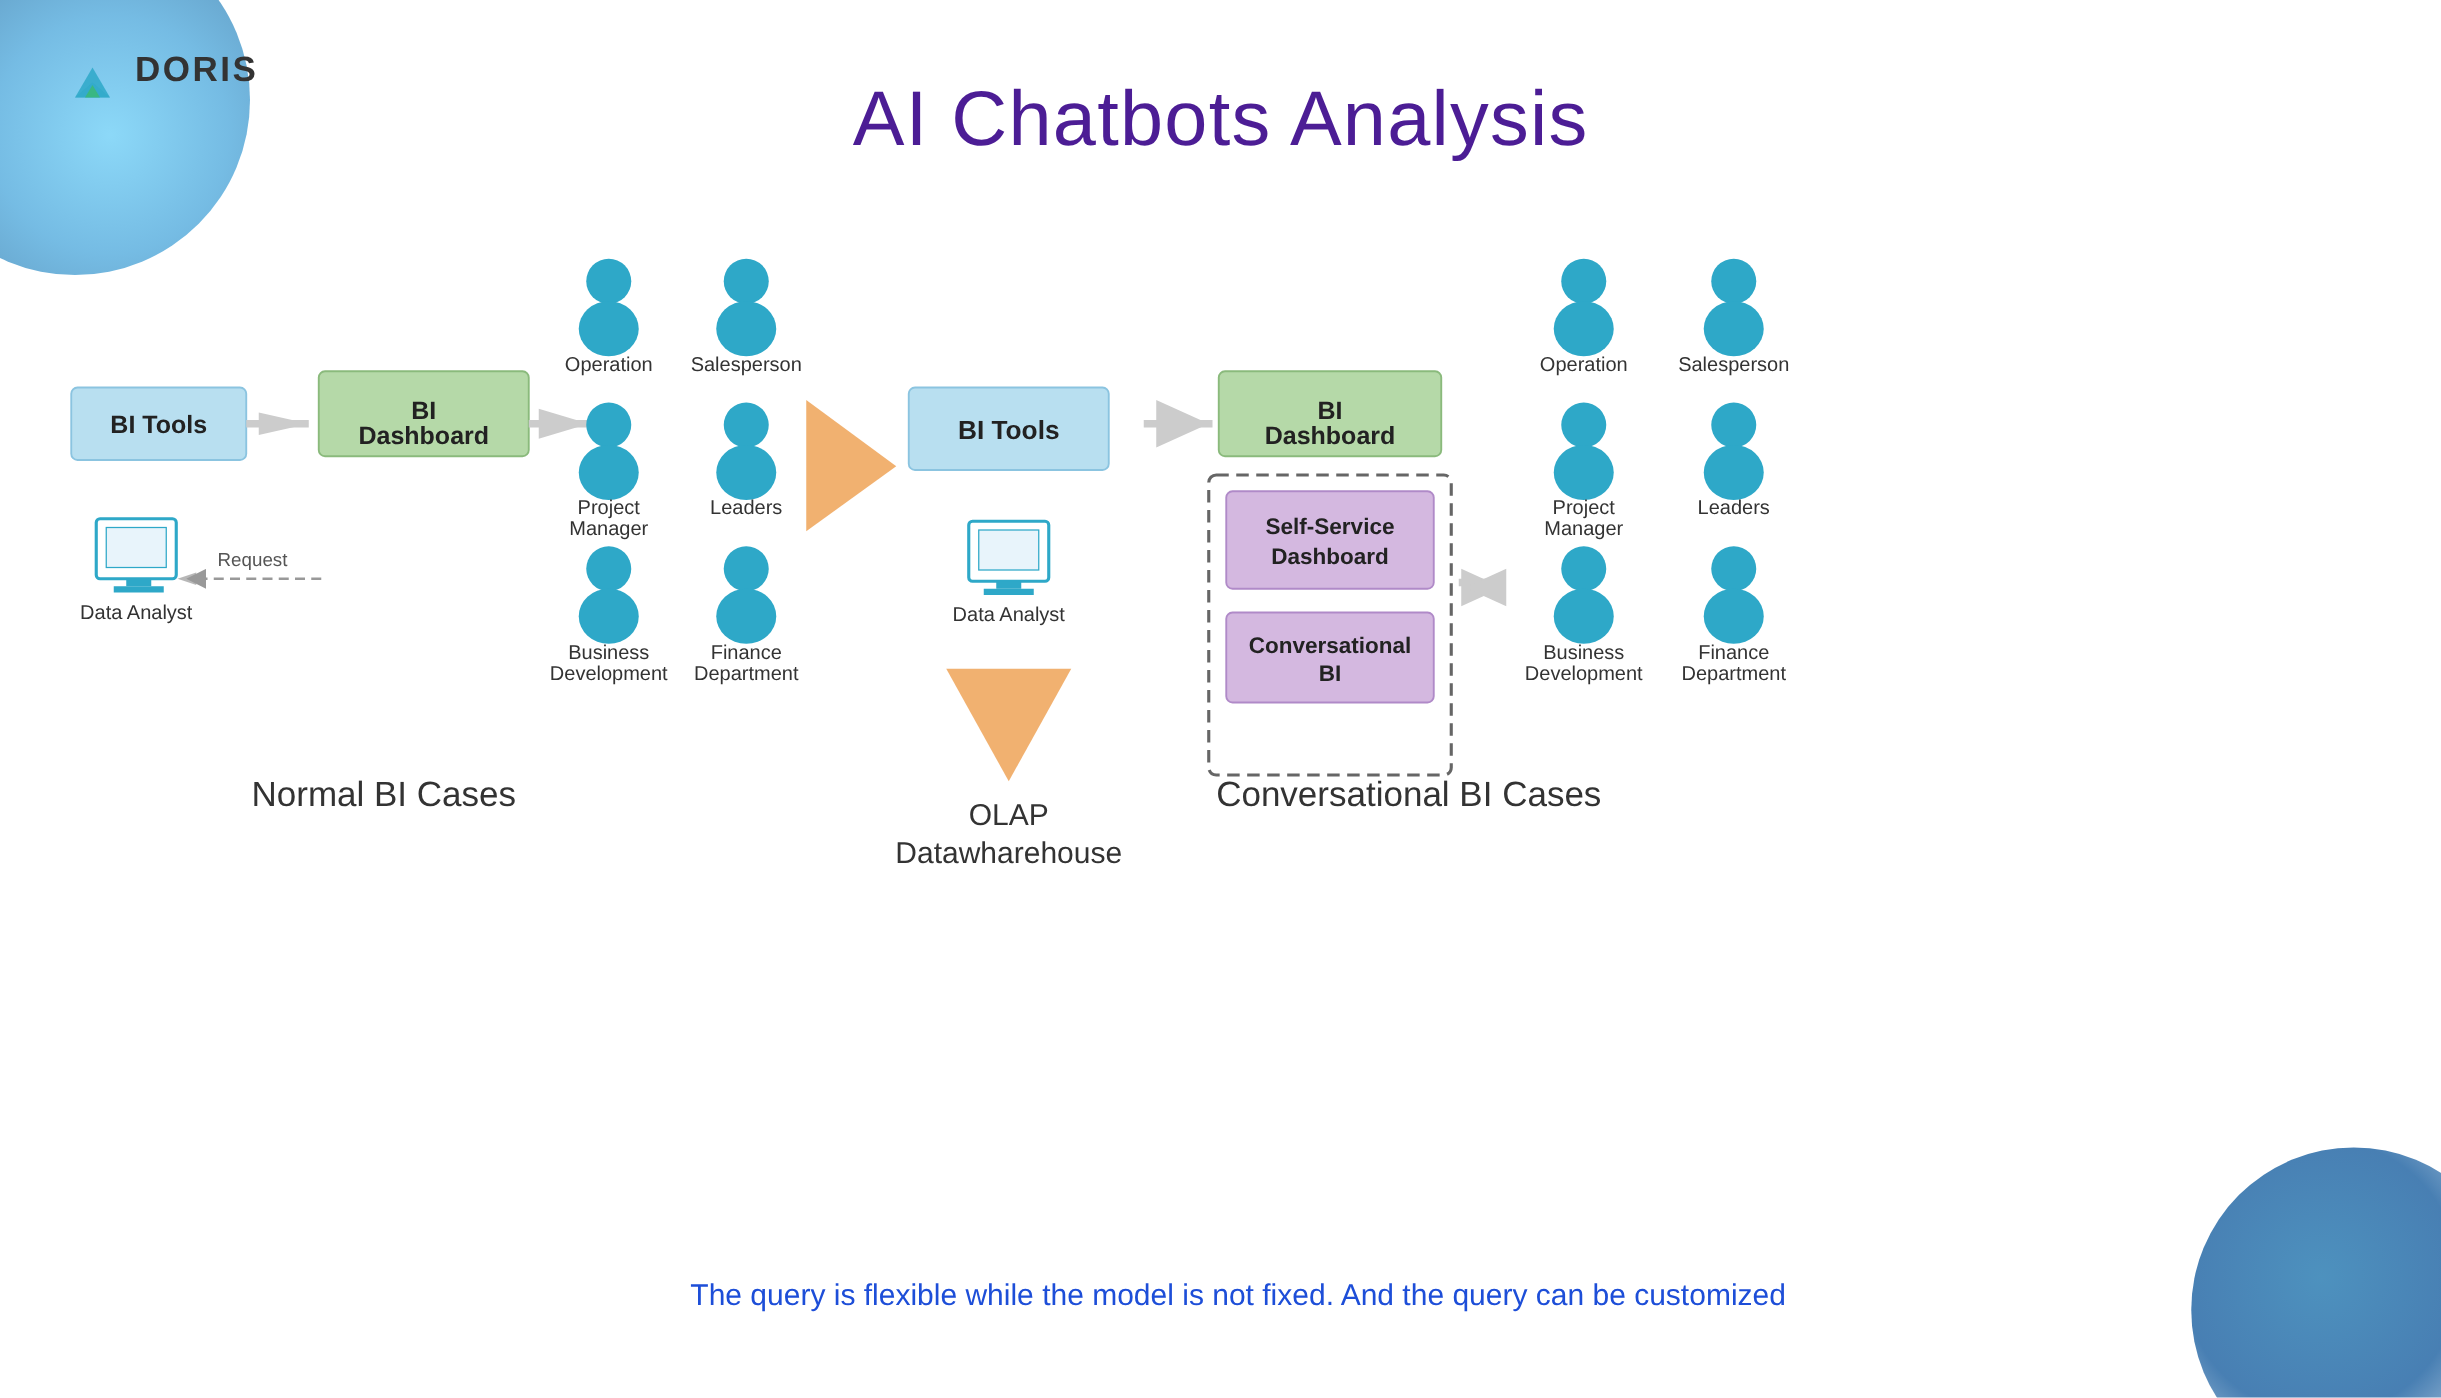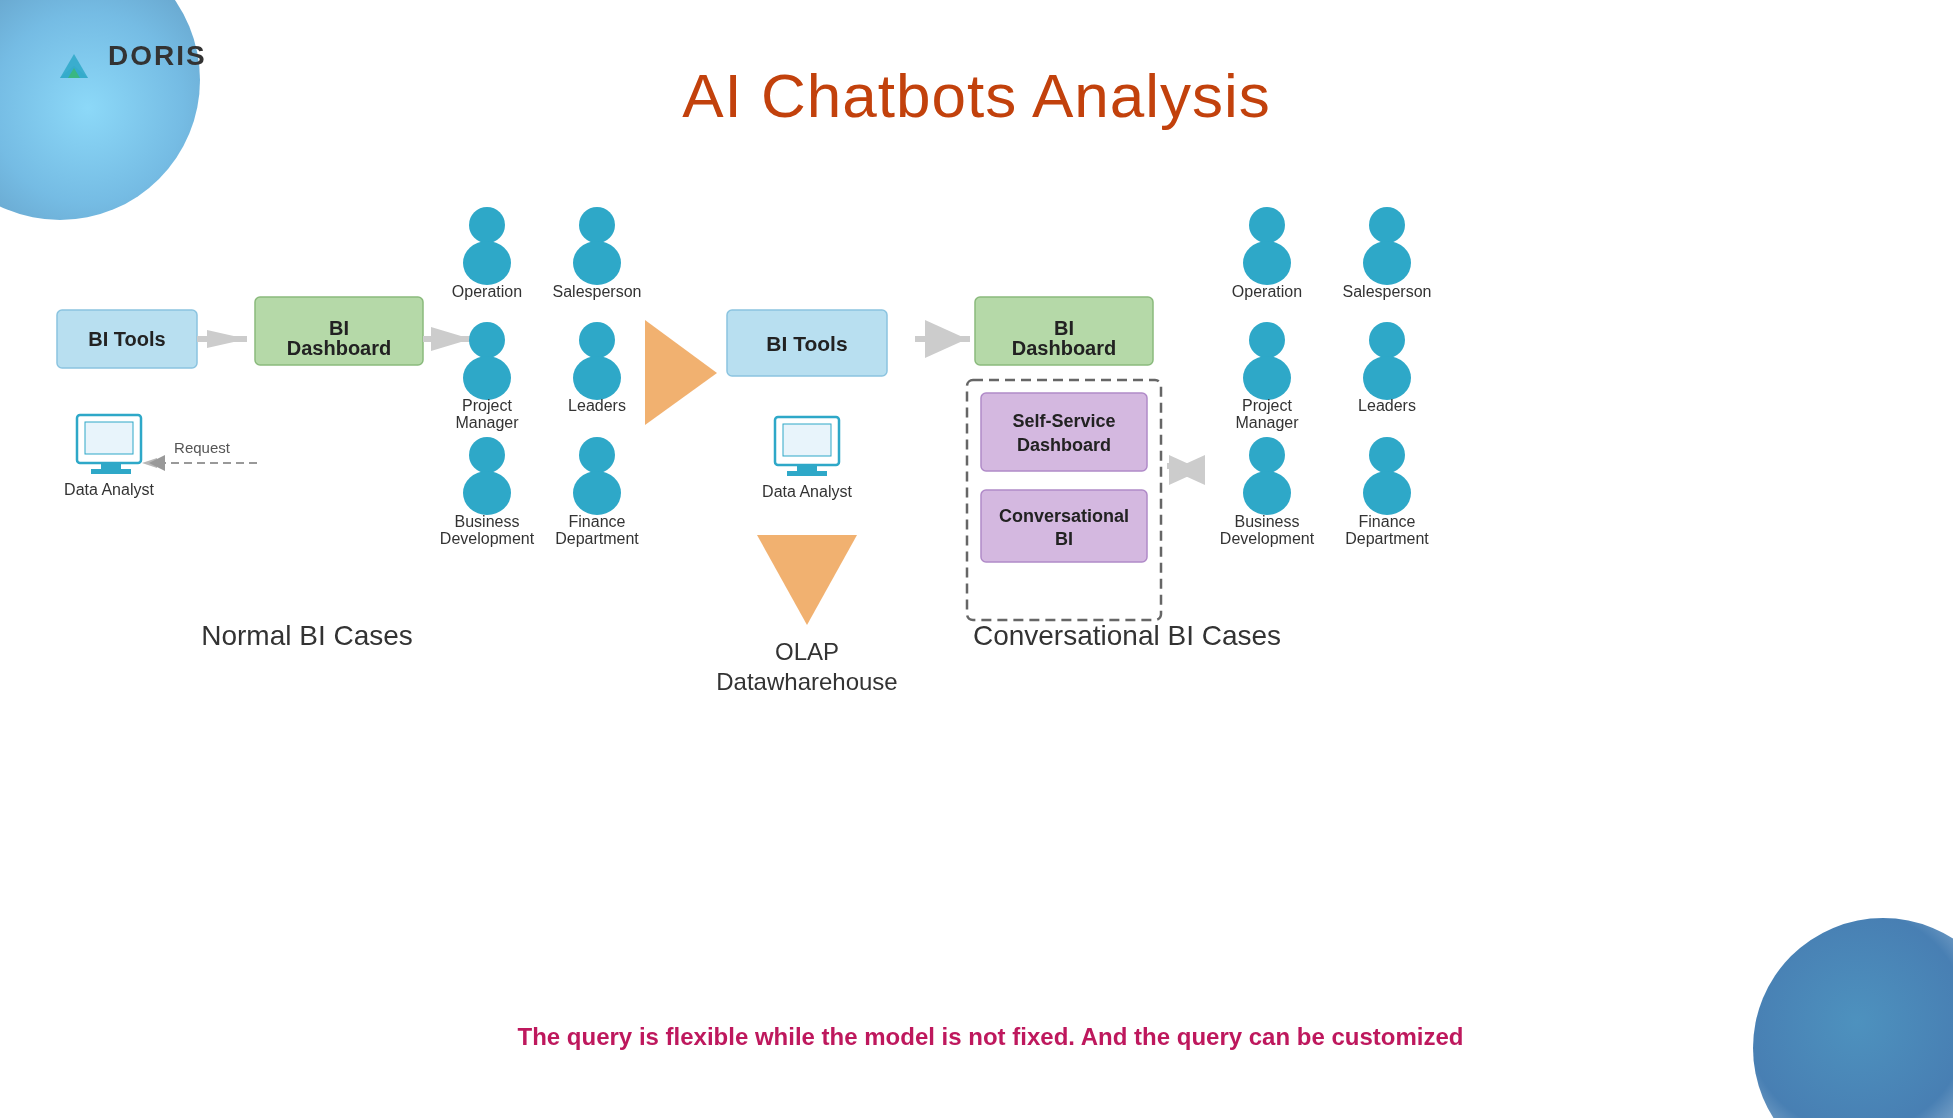--- a/index.html
+++ b/index.html
@@ -55,37 +55,37 @@
 
     
     .main-title {
       position: absolute;
       top: 60px;
       left: 0;
       right: 0;
       text-align: center;
       font-size: 62px;
       font-weight: 400;
-      color: #c2410c;
+      color: #4c1d95;
       letter-spacing: 1px;
     }
 
     
     .bottom-text {
       position: absolute;
       bottom: 60px;
       left: 0;
       right: 0;
       text-align: center;
     }
     .bottom-text p {
       font-size: 24px;
-      color: #be185d;
+      color: #1d4ed8;
       line-height: 1.7;
-      font-weight: 700;
+      font-weight: 400;
       padding-left: 28px;
     }
 
     
     .diagram-svg-wrapper {
       position: absolute;
       top: 155px;
       left: 0;
       right: 0;
       display: flex;

